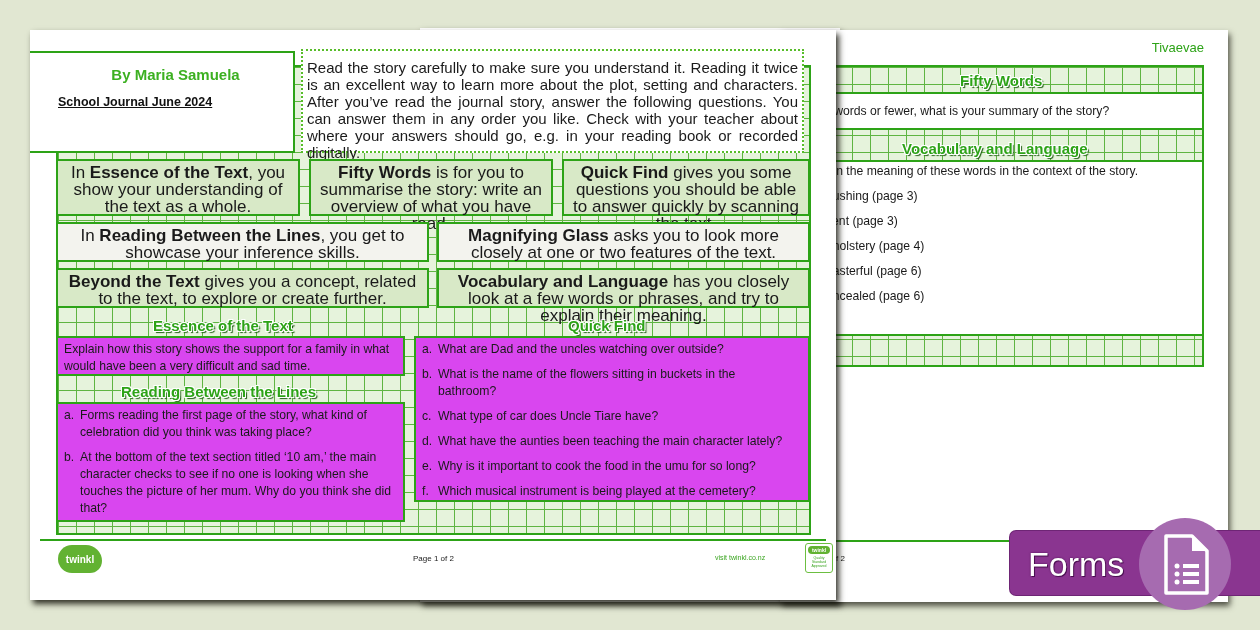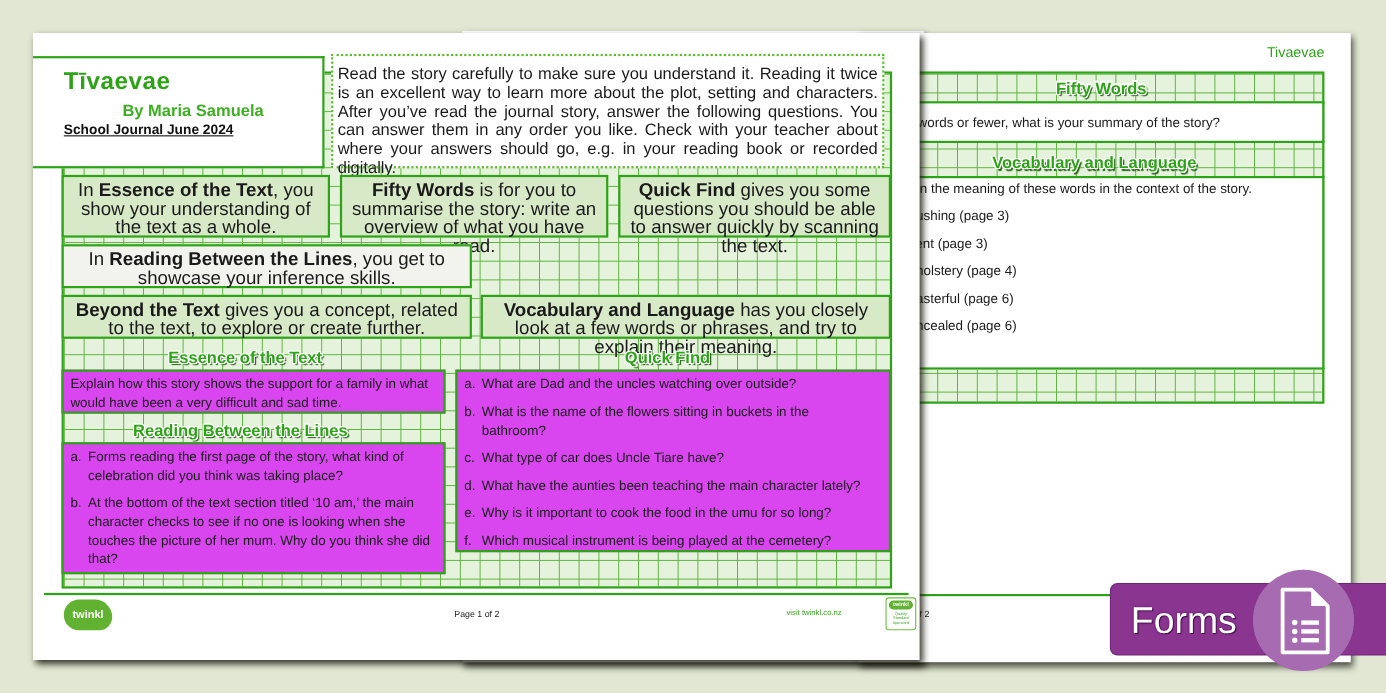--- a/index.html
+++ b/index.html
@@ -36,21 +36,21 @@
     border: 2px solid #2da317;
   }
   .title-card {
     position: absolute; left: 0; top: 21px; width: 265px; height: 102px;
     background: #fff;
     border: 2px solid #2da317; border-left: none;
     padding: 8px 0 0 28px;
   }
   .title-card .t1 { color: #2da317; font-size: 22px; font-weight: bold; letter-spacing: 0.5px; }
   .title-card .t2 { color: #3cb021; font-size: 15px; font-weight: bold; margin-top: 5px; text-align: center; }
-  .title-card .t3 { font-size: 12.5px; font-weight: bold; text-decoration: underline; margin-top: 2px; color: #111; }
+  .title-card .t3 { font-size: 12.5px; font-weight: bold; text-decoration: underline; margin-top: 12px; color: #111; }
 
   .intro {
     position: absolute; left: 271px; top: 19px; width: 503px; height: 104px;
     background: #fff;
     border: 2px dotted #58bd2a;
     padding: 8px 4px;
     font-size: 15px; line-height: 17px; text-align: justify;
   }
 
   .info {
@@ -142,39 +142,41 @@
     <div style="padding-left:2px;">oncealed (page 6)</div>
   </div>
   <div class="footer-rule2"></div>
   <div class="pnum2">f 2</div>
 </div>
 
 <div class="page" id="page-1">
   <div class="grid-area grid-bg"></div>
 
   <div class="title-card">
-    <div class="t1">Tīvaevae</div>
     <div class="t2">By Maria Samuela</div>
     <div class="t3">School Journal June 2024</div>
   </div>
 
   <div class="intro">Read the story carefully to make sure you understand it. Reading it twice is an excellent way to learn more about the plot, setting and characters. After you’ve read the journal story, answer the following questions. You can answer them in any order you like. Check with your teacher about where your answers should go, e.g. in your reading book or recorded digitally.</div>
 
   <div class="info dark" style="left:26px; top:129px; width:244px; height:57px;">
     <span>In </span><b>Essence of the Text</b><span>, you show your understanding of the text as a whole.</span>
   </div>
   <div class="info dark" style="left:279px; top:129px; width:244px; height:57px;">
     <span></span><b>Fifty Words</b><span> is for you to summarise the story: write an overview of what you have read.</span>
   </div>
   <div class="info dark" style="left:532px; top:129px; width:248px; height:57px;">
     <span></span><b>Quick Find</b><span> gives you some questions you should be able to answer quickly by scanning the text.</span>
   </div>
 
   <div class="info light" style="left:26px; top:192px; width:373px; height:40px;">
     <span>In </span><b>Reading Between the Lines</b><span>, you get to showcase your inference skills.</span>
+  </div>
+  <div class="info light" style="left:407px; top:192px; width:373px; height:40px;">
+    <span></span><b>Magnifying Glass</b><span> asks you to look more closely at one or two features of the text.</span>
   </div>
 
   <div class="info dark" style="left:26px; top:238px; width:373px; height:40px;">
     <span></span><b>Beyond the Text</b><span> gives you a concept, related to the text, to explore or create further.</span>
   </div>
   <div class="info dark" style="left:407px; top:238px; width:373px; height:40px;">
     <span></span><b>Vocabulary and Language</b><span> has you closely look at a few words or phrases, and try to explain their meaning.</span>
   </div>
 
   <div class="section-title" style="left:123px; top:287px;">Essence of the Text</div>

